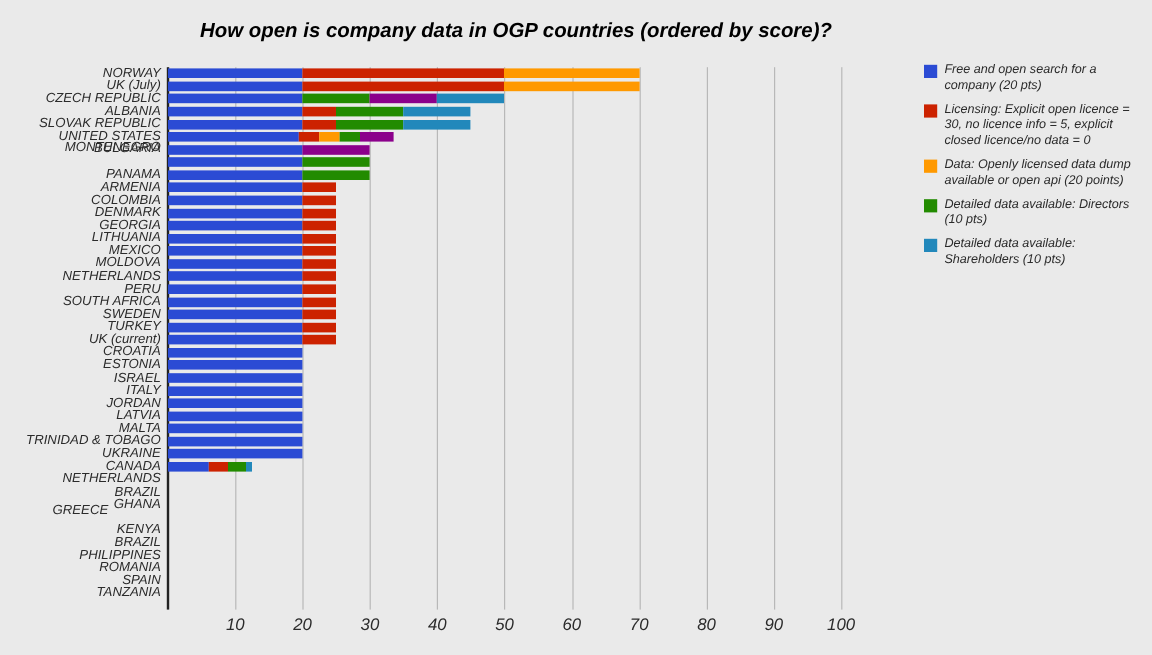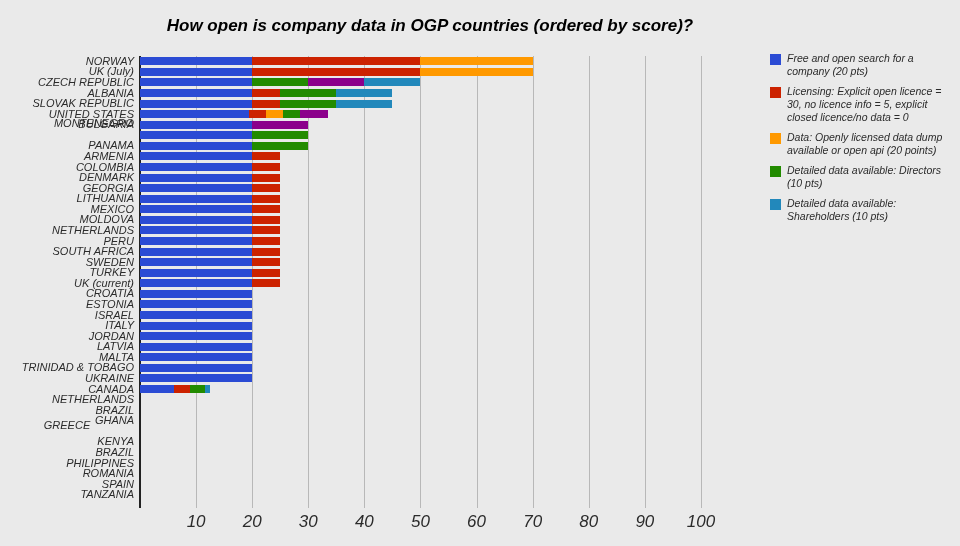--- a/index.html
+++ b/index.html
@@ -100,21 +100,21 @@
     top: 512px;
     width: 589px;
     height: 18px;
   }
   .xlabel {
     position: absolute;
     top: 0;
     width: 40px;
     margin-left: -20px;
     text-align: center;
-    font-size: 17px;
+    font-size: 14px;
     color: #2b2b2b;
   }
   
   #legend {
     position: absolute;
     left: 770px;
     top: 52px;
     width: 190px;
   }
   .legend-item {

